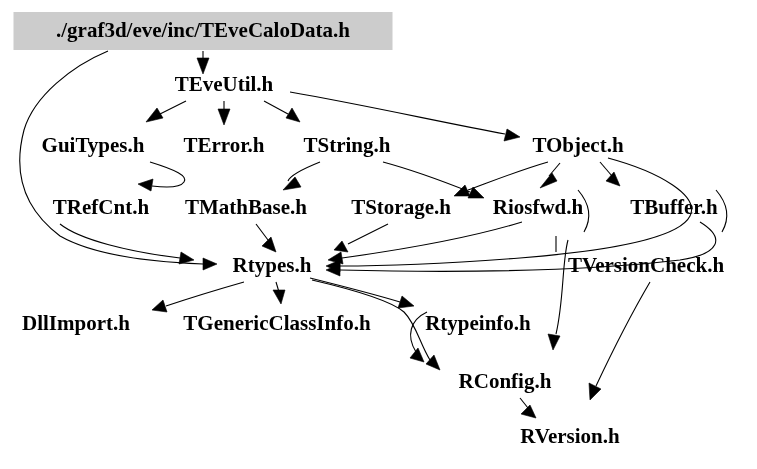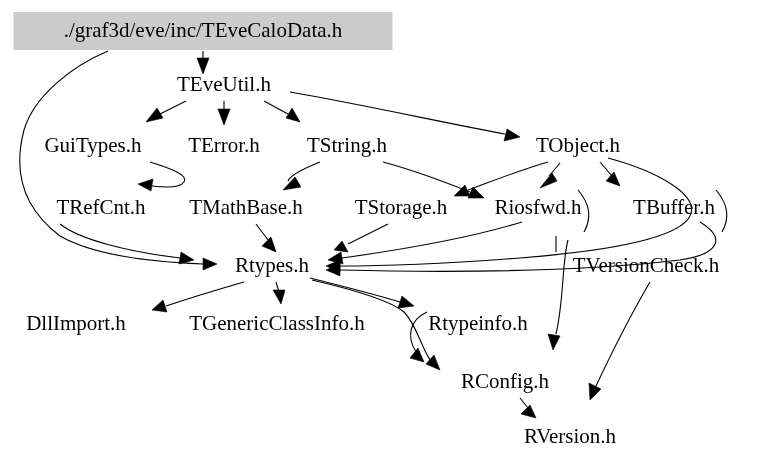--- a/index.html
+++ b/index.html
@@ -7,20 +7,21 @@
     padding: 0;
     background: #ffffff;
   }
   #graph-root {
     position: relative;
     width: 740px;
     height: 469px;
     background: #ffffff;
     overflow: hidden;
     font-family: "Liberation Serif", "DejaVu Serif", serif;
+    font-weight: bold;
   }
   #graph-svg {
     position: absolute;
     left: 0;
     top: 0;
     width: 757px;
     height: 469px;
   }
   .node-label {
     font-family: "Liberation Serif", "DejaVu Serif", serif;

